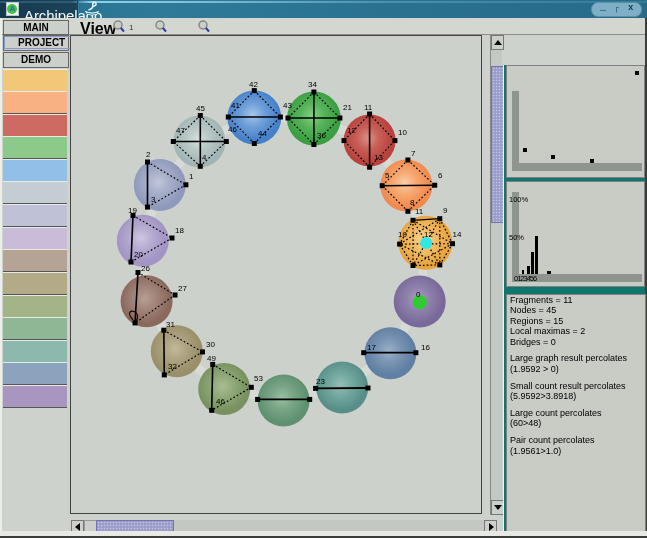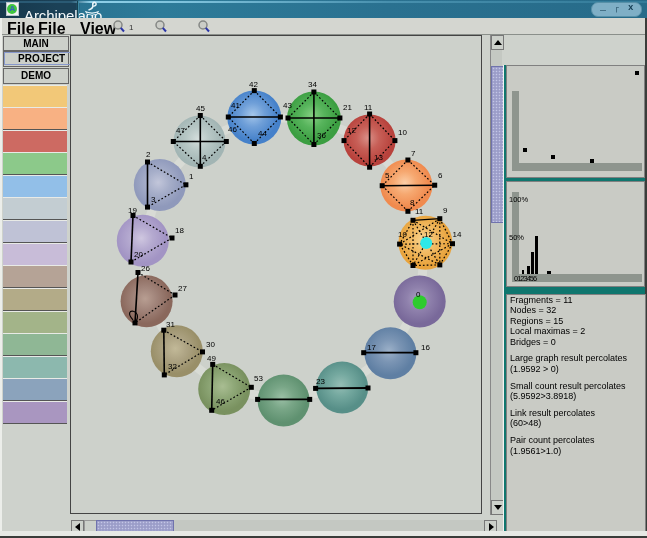--- a/index.html
+++ b/index.html
@@ -13,21 +13,21 @@
 #appicon .blob{position:absolute;left:0px;top:1px;width:10px;height:10px;border-radius:50%;background:#3fc43f;}
 #appicon .a{position:absolute;left:2.5px;top:1px;color:#3366bb;font-size:8px;font-weight:bold;font-family:"Liberation Sans",sans-serif;}
 #title .txt{position:absolute;left:24px;top:7px;color:#f4f8fa;font-size:15px;font-weight:normal;letter-spacing:-0.1px;}
 
 #pill{position:absolute;left:591px;top:2px;width:49px;height:13px;border-radius:7px;background:#7fafc6;border:1px solid #5790a8;}
 #pill span{position:absolute;top:0px;color:#123a50;font-size:10px;font-weight:bold;font-family:"Liberation Mono",monospace;}
 
 #menubar{position:absolute;left:1px;top:18px;width:645px;height:16px;background:#d4d6d0;border-bottom:1px solid #8a8f8a;}
 #menubar .mi{position:absolute;top:2px;color:#000;font-size:16px;font-weight:bold;}
 
-#sidebar{position:absolute;left:2px;top:35px;width:68px;height:497px;}
+#sidebar{position:absolute;left:2px;top:19px;width:68px;height:497px;}
 .sbtn{position:absolute;left:1px;width:64px;height:13px;background:#ccd0ca;border:1px solid #666;
  text-align:center;font-size:10px;font-weight:bold;color:#000;line-height:13px;}
 .swatch{position:absolute;left:1px;width:64px;height:21px;border-top:1px solid #e8eae6;border-bottom:1px solid #555;}
 
 #canvas{position:absolute;left:70px;top:35px;width:410px;height:477px;background:#cdd1cb;border:1px solid #444;}
 
 .thumb{background:#a3a5cd;border:1px solid #7073ad;
  background-image:radial-gradient(#c3c5e8 0.8px,transparent 1px),radial-gradient(#8184bd 0.8px,transparent 1px);
  background-size:3px 3px,3px 3px;background-position:0 0,1.5px 1.5px;}
 #vsb{position:absolute;left:490px;top:35px;width:11px;height:480px;background:#c4c8c2;border-left:1px solid #888;}
@@ -442,32 +442,32 @@
       <div class="smalltxt" style="left:2px;top:51px;">50%</div>
       <div class="bar" style="left:15px;top:88px;width:2px;height:4px;"></div>
       <div class="bar" style="left:20px;top:84px;width:2.5px;height:8px;"></div>
       <div class="bar" style="left:24px;top:70px;width:3px;height:22px;"></div>
       <div class="bar" style="left:28px;top:54px;width:3px;height:38px;"></div>
       <div class="bar" style="left:40px;top:89px;width:4px;height:3px;"></div>
       <div class="smalltxt" style="left:7px;top:92px;letter-spacing:-1px;">0123456</div>
     </div>
     <div class="rbox" id="stat">
         <div class="ln">Fragments = 11</div>
-<div class="ln">Nodes = 32</div>
+<div class="ln">Nodes = 45</div>
 <div class="ln">Regions = 15</div>
 <div class="ln">Local maximas = 2</div>
 <div class="ln">Bridges = 0</div>
 <div class="sp"></div>
 <div class="ln">Large graph result percolates</div>
 <div class="ln">(1.9592 &gt; 0)</div>
 <div class="sp"></div>
 <div class="ln">Small count result percolates</div>
 <div class="ln">(5.9592&gt;3.8918)</div>
 <div class="sp"></div>
-<div class="ln">Link result percolates</div>
+<div class="ln">Large count percolates</div>
 <div class="ln">(60&gt;48)</div>
 <div class="sp"></div>
 <div class="ln">Pair count percolates</div>
 <div class="ln">(1.9561&gt;1.0)</div>
       </div>
   </div>
   <div id="bstrip"></div>
     <div id="bline"></div>
 </div>
 

